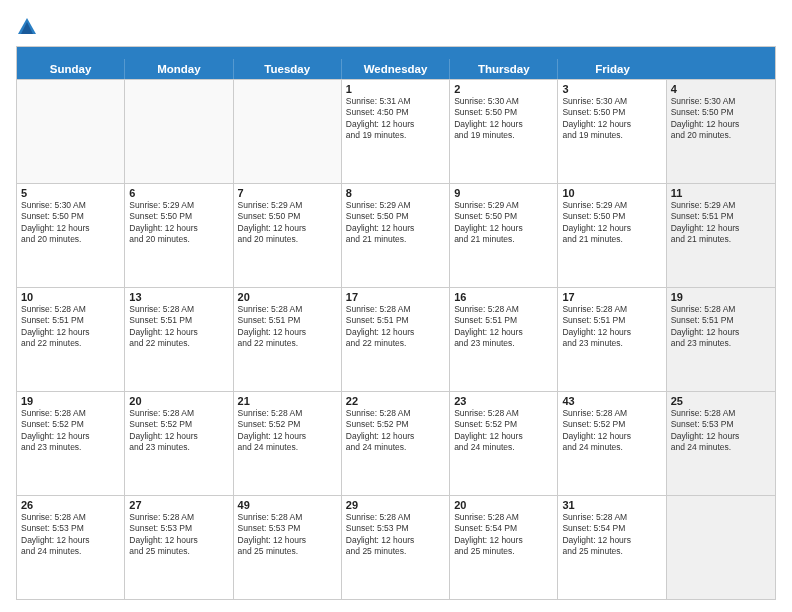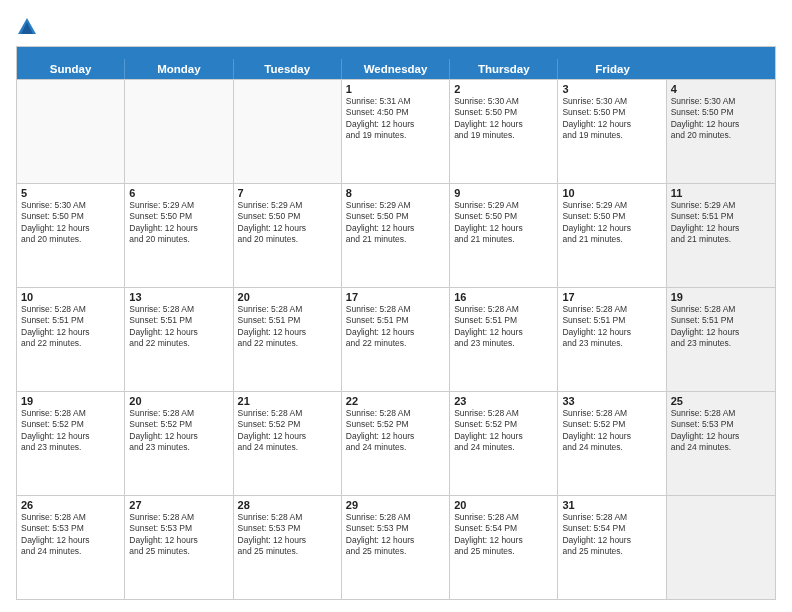--- a/index.html
+++ b/index.html
@@ -244,39 +244,39 @@
 Daylight: 12 hours
 and 24 minutes.</span></div>
           <div class="cal-cell"><span class="day-num">22</span><span class="day-info" style="white-space: pre-line;">Sunrise: 5:28 AM
 Sunset: 5:52 PM
 Daylight: 12 hours
 and 24 minutes.</span></div>
           <div class="cal-cell"><span class="day-num">23</span><span class="day-info" style="white-space: pre-line;">Sunrise: 5:28 AM
 Sunset: 5:52 PM
 Daylight: 12 hours
 and 24 minutes.</span></div>
-          <div class="cal-cell"><span class="day-num">33</span><span class="day-info" style="white-space: pre-line;">Sunrise: 5:28 AM
+          <div class="cal-cell"><span class="day-num">43</span><span class="day-info" style="white-space: pre-line;">Sunrise: 5:28 AM
 Sunset: 5:52 PM
 Daylight: 12 hours
 and 24 minutes.</span></div>
           <div class="cal-cell shaded"><span class="day-num">25</span><span class="day-info" style="white-space: pre-line;">Sunrise: 5:28 AM
 Sunset: 5:53 PM
 Daylight: 12 hours
 and 24 minutes.</span></div>
         </div>
         <div class="cal-row">
           <div class="cal-cell"><span class="day-num">26</span><span class="day-info" style="white-space: pre-line;">Sunrise: 5:28 AM
 Sunset: 5:53 PM
 Daylight: 12 hours
 and 24 minutes.</span></div>
           <div class="cal-cell"><span class="day-num">27</span><span class="day-info" style="white-space: pre-line;">Sunrise: 5:28 AM
 Sunset: 5:53 PM
 Daylight: 12 hours
 and 25 minutes.</span></div>
-          <div class="cal-cell"><span class="day-num">28</span><span class="day-info" style="white-space: pre-line;">Sunrise: 5:28 AM
+          <div class="cal-cell"><span class="day-num">49</span><span class="day-info" style="white-space: pre-line;">Sunrise: 5:28 AM
 Sunset: 5:53 PM
 Daylight: 12 hours
 and 25 minutes.</span></div>
           <div class="cal-cell"><span class="day-num">29</span><span class="day-info" style="white-space: pre-line;">Sunrise: 5:28 AM
 Sunset: 5:53 PM
 Daylight: 12 hours
 and 25 minutes.</span></div>
           <div class="cal-cell"><span class="day-num">20</span><span class="day-info" style="white-space: pre-line;">Sunrise: 5:28 AM
 Sunset: 5:54 PM
 Daylight: 12 hours

